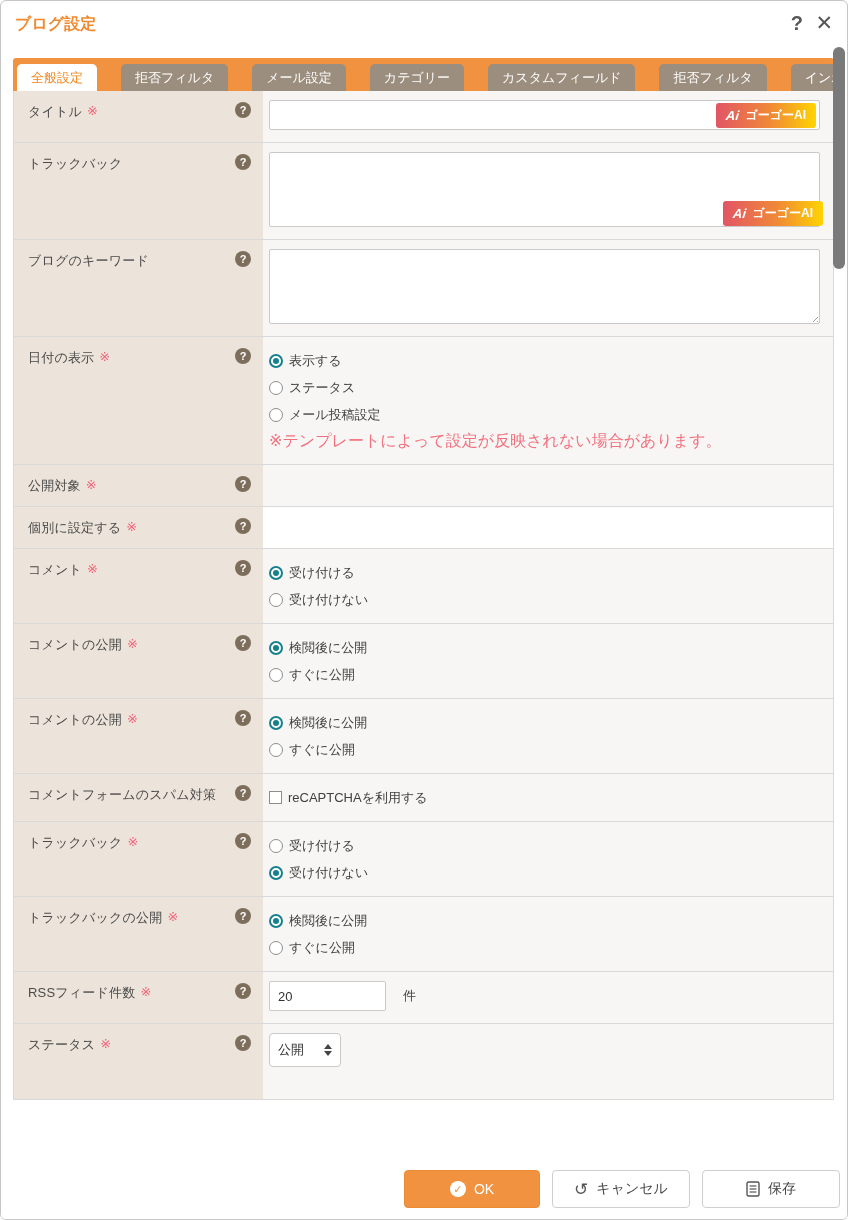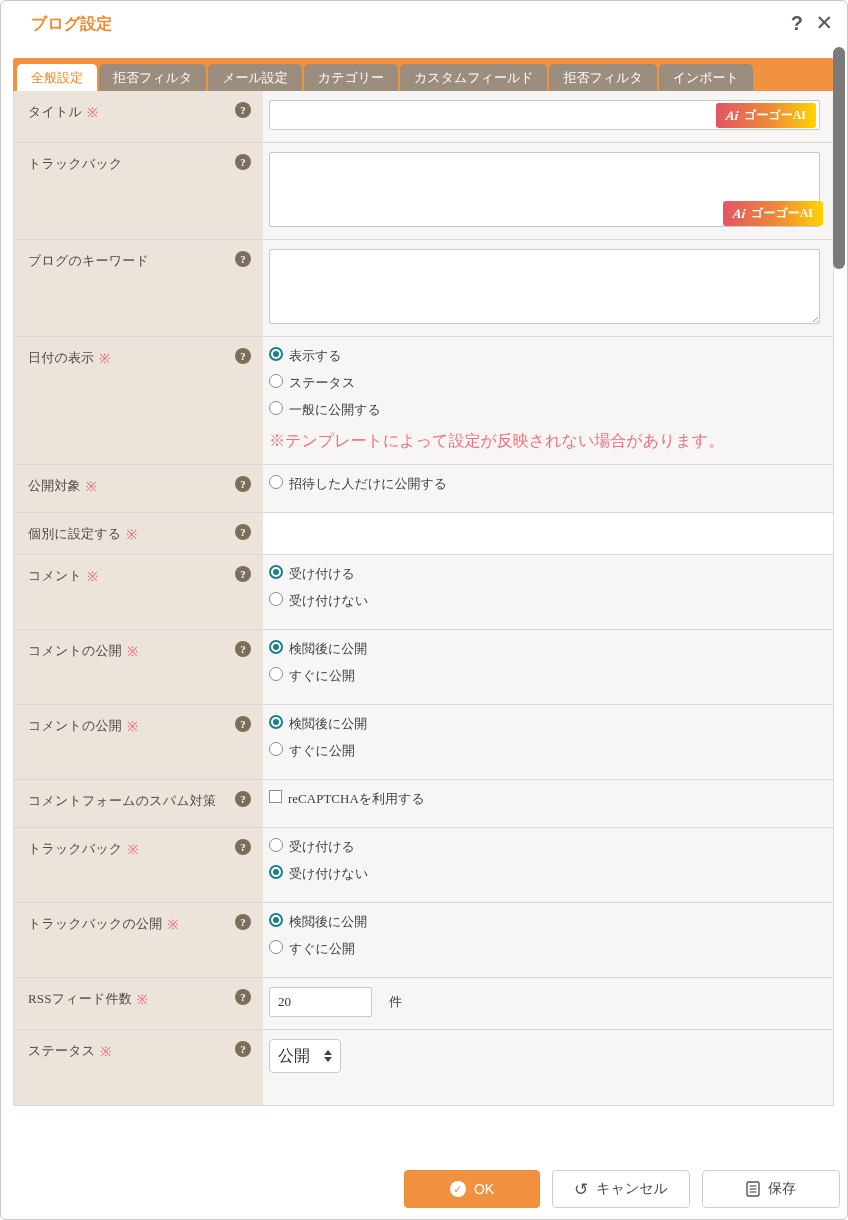--- a/index.html
+++ b/index.html
@@ -7,40 +7,40 @@
   body {
     width:848px; height:1220px; position:relative; background:#fdfdfd;
     font-family:"Liberation Sans","DejaVu Sans",sans-serif;
     -webkit-font-smoothing:antialiased;
   }
   .dialog {
     position:absolute; inset:0; background:#fff; border:1px solid #c6c6c6;
     border-radius:6px; overflow:hidden;
   }
   
-  .dlg-title { position:absolute; left:14px; top:13px; font-size:16px; font-weight:bold; color:#f08a2e;margin-left:16px; }
+  .dlg-title { position:absolute; left:14px; top:13px; font-size:16px; font-weight:bold; color:#f08a2e; }
   .hdr-ico { position:absolute; top:10px; font-size:21px; color:#58585a; cursor:pointer; line-height:24px; }
   .hdr-help { right:44px; font-weight:bold; font-size:20px; }
   .hdr-close { right:14px; }
   
   .tabbar {
     position:absolute; left:12px; top:57px; width:821px; height:33px;
     background:#f0923f; border-radius:3px 3px 0 0;
     display:flex; align-items:flex-end; padding-left:4px; overflow:hidden;
   }
   .tab {
-    height:27px; line-height:28px; padding:0 14px; margin-right:2px;
+    height:27px; line-height:28px; padding:0 14px; margin-right:24px;
     border-radius:5px 5px 0 0; font-size:13px; background:#9c8e7e; color:#fff;
     cursor:pointer; white-space:nowrap;
   }
   .tab.active { background:#fff; color:#f0861f; }
   
   .form-table {
     position:absolute; left:12px; top:90px; width:821px;
-    border:1px solid #d9d9d9; border-top:none;font-family:Liberation Serif, serif;
+    border:1px solid #d9d9d9; border-top:none;
   }
   .form-row { display:flex; }
   .form-row + .form-row { border-top:1px solid #d9d9d9; }
   .label-cell {
     flex:0 0 249px; background:#ece4da; padding:11px 12px 11px 14px;
     display:flex; align-items:flex-start; font-size:13px; color:#4a4a4a;
   }
   .label-text { padding-top:1px; letter-spacing:0.2px; }
   .req { color:#f0627a; margin-left:5px; padding-top:1px; }
   .help {
@@ -63,40 +63,40 @@
     clip-path:polygon(100% 0,100% 100%,0 100%); pointer-events:none;
   }
   .ai-btn {
     position:absolute; right:4px; top:3px; height:25px; padding:0 10px; border:none;
     border-radius:3px; background:linear-gradient(90deg,#e25565 0%,#f08a36 55%,#ffd400 100%);
     color:#fff; font-size:12px; font-weight:bold; display:flex; align-items:center;
     gap:6px; cursor:pointer; font-family:inherit;
   }
   .ai-btn.ai-bottom { top:auto; bottom:13px; right:10px; }
   .ai-logo { font-style:italic; font-size:13px; transform:skewX(-6deg); }
-  .opt { display:flex; height:27px; font-size:13px; color:#3f3f3f; cursor:pointer; }
+  .opt { display:flex; align-items:center; height:27px; font-size:13px; color:#3f3f3f; cursor:pointer; }
   .rdo {
     width:14px; height:14px; flex:0 0 14px; border:1px solid #8d8d8d; border-radius:50%;
     background:#fff; margin-right:6px; position:relative;
   }
   .rdo.sel { border:2px solid #17808d; }
   .rdo.sel::after {
     content:""; position:absolute; left:2px; top:2px; width:6px; height:6px;
     border-radius:50%; background:#17808d;
   }
   .cb { width:13px; height:13px; flex:0 0 13px; border:1px solid #8d8d8d; background:#fff; margin-right:6px; }
   .note { color:#f2707e; font-size:16px; line-height:26px; }
-  input.num { width:103px; height:30px; padding:0 8px; }
+  input.num { width:117px; height:30px; padding:0 8px; }
   .unit { font-size:13px; color:#3f3f3f; margin-left:17px; }
   .nline { display:flex; align-items:center; }
   .cc-select { padding-bottom:32px; }
   .sel-box {
     display:inline-flex; width:72px; height:30px; border:1px solid #c9c9c9; border-radius:4px;
     background:#fff; padding:16px 8px; align-items:center; justify-content:space-between;
-    font-size:16px; color:#333; cursor:pointer;
+    font-size:13px; color:#333; cursor:pointer;
   }
   .arr { display:flex; flex-direction:column; gap:2px; }
   .arr i { display:block; width:0; height:0; border-left:4px solid transparent; border-right:4px solid transparent; }
   .arr .up { border-bottom:5px solid #444; }
   .arr .dn { border-top:5px solid #444; }
   
   .footer {
     position:absolute; left:0; right:0; bottom:0; height:60px; background:#fff;
     display:flex; align-items:center; justify-content:flex-end; padding-right:7px;
   }
@@ -186,36 +186,32 @@
           <label class="opt">
             <span class="rdo sel"></span>
             <span>表示する</span>
           </label>
           <label class="opt">
             <span class="rdo"></span>
             <span>ステータス</span>
           </label>
           <label class="opt">
             <span class="rdo"></span>
-            <span>一般に公開する</span>
+            <span>メール投稿設定</span>
           </label>
           <div class="note">※テンプレートによって設定が反映されない場合があります。</div>
         </div>
       </div>
       <div class="form-row">
         <div class="label-cell">
           <span class="label-text">公開対象</span>
           <span class="req">※</span>
           <span class="help">?</span>
         </div>
         <div class="content-cell cc-radio">
-          <label class="opt">
-            <span class="rdo"></span>
-            <span>招待した人だけに公開する</span>
-          </label>
         </div>
       </div>
       <div class="form-row">
         <div class="label-cell">
           <span class="label-text">個別に設定する</span>
           <span class="req">※</span>
           <span class="help">?</span>
         </div>
       </div>
       <div class="form-row">

